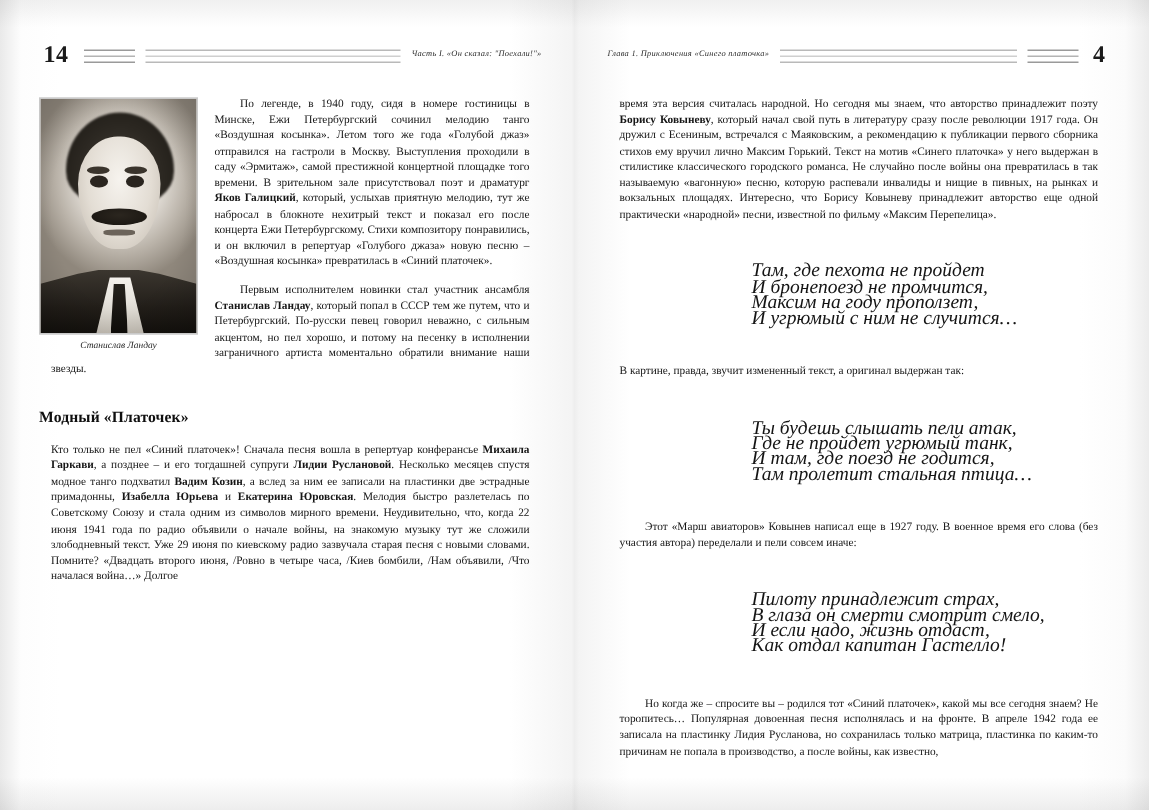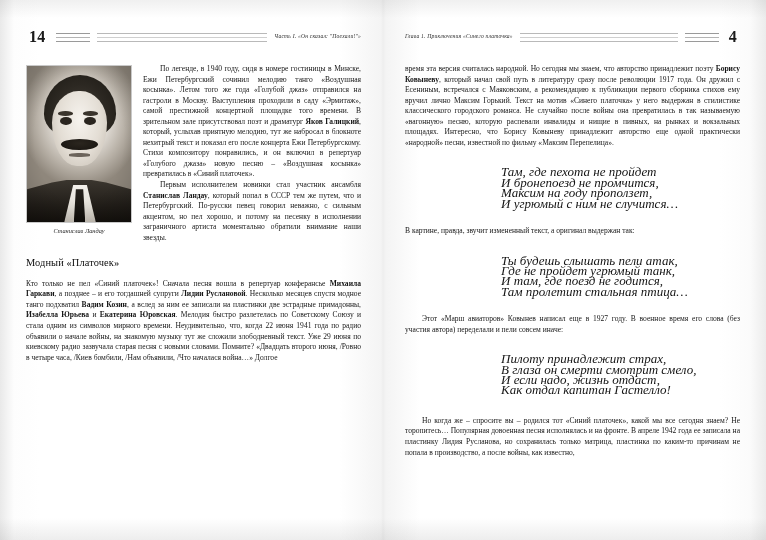--- a/index.html
+++ b/index.html
@@ -76,21 +76,21 @@
 
   
   .col{
     font-size:7.55px;
     line-height:10.55px;
     text-align:justify;
     text-justify:inter-word;
     color:#161616;
     hyphens:manual;
   }
-  .col p{margin:0;}
+  .col p{margin:8px;}
   .col p.ind{text-indent:17px;}
   b{font-weight:bold;}
 
   
   .figwrap{
     float:left;
     width:106px;
     margin:1px 11px 3px 0;
   }
   .photo{
@@ -166,21 +166,21 @@
     text-align:center;
     font-style:italic;
     font-size:6.3px;
     line-height:8px;
     color:#1e1e1e;
   }
 
   
   h2.sec{
     font-size:10.4px;
-    font-weight:normal;
+    font-weight:bold;
     margin:15px 0 10px 0;
     letter-spacing:.1px;
     color:#0f0f0f;
   }
 
   
   .verse{
     margin:9px 0 10px 0;
     padding-left:96px;
     font-style:italic;

